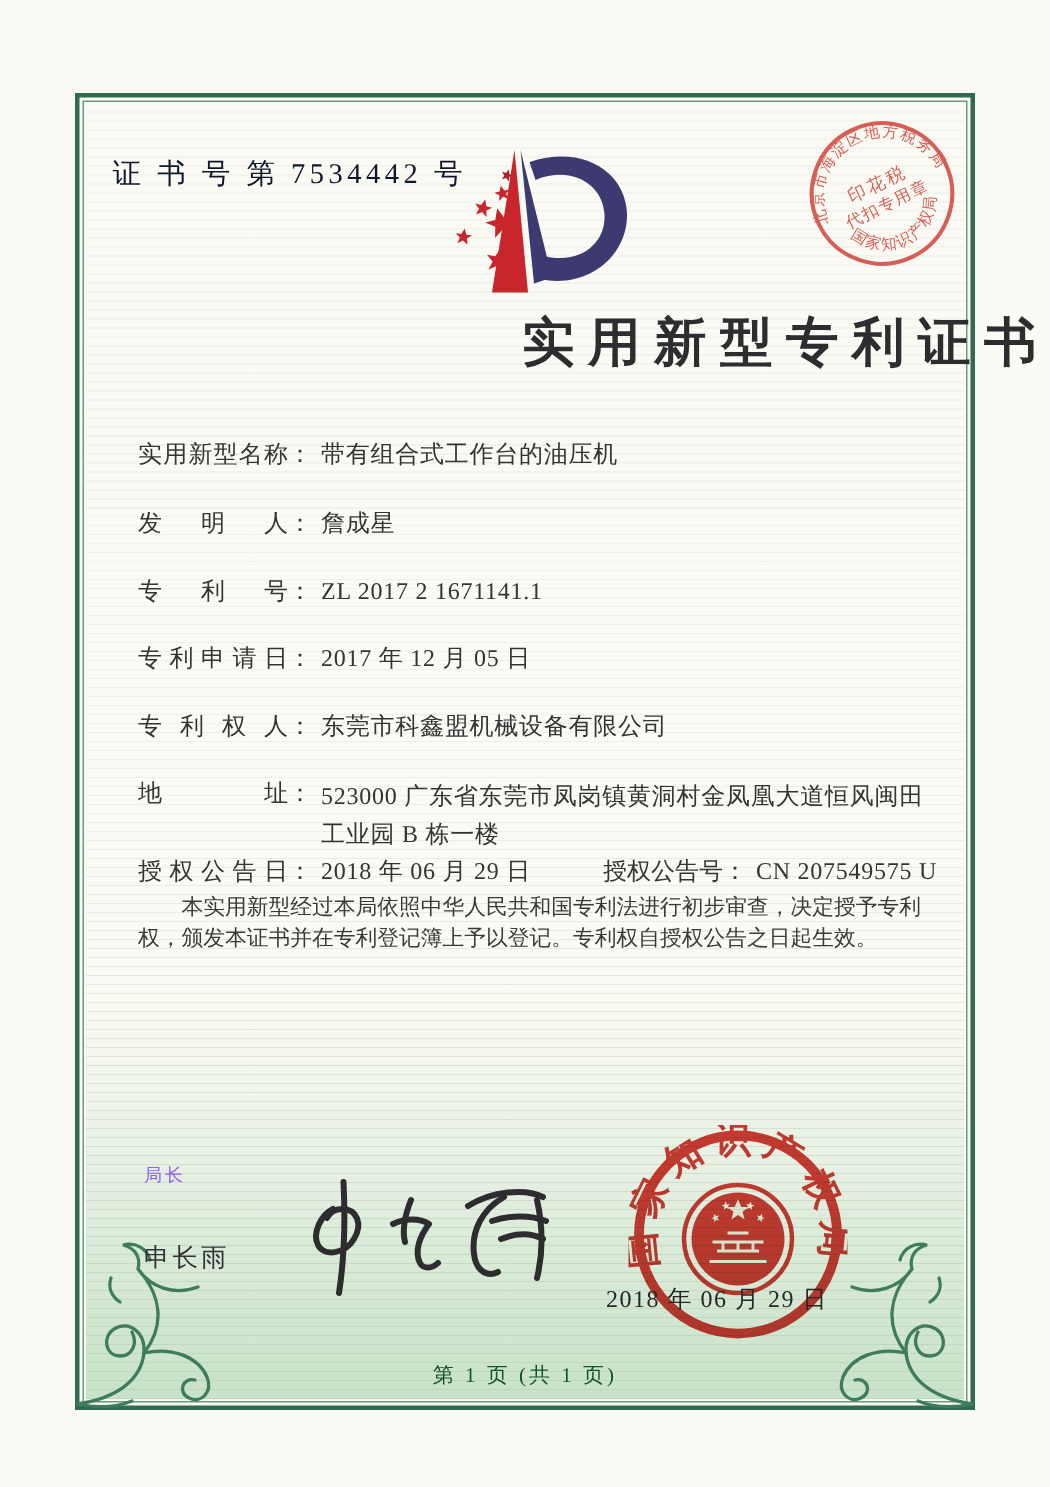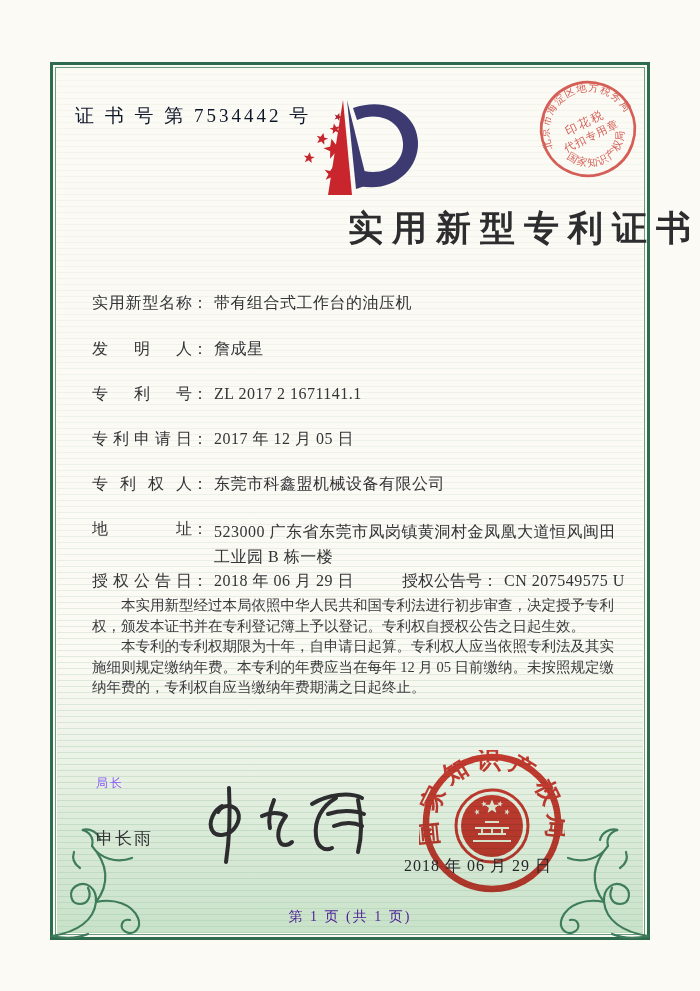--- a/index.html
+++ b/index.html
@@ -34,21 +34,21 @@
   .frow-right{position:absolute;left:402px;top:571px;font-size:16px;white-space:nowrap;color:#343437;}
   .paras{position:absolute;left:92px;top:595px;width:522px;font-size:14.5px;line-height:20.5px;
     text-align:justify;color:#3a3a3d;overflow:hidden;height:150px;}
   .paras p{margin:0;text-indent:2em;}
   .director-title{position:absolute;left:96px;top:775px;font-size:12px;color:#8b5cf6;letter-spacing:2px;}
   .director-name{position:absolute;left:96px;top:827px;font-size:17px;color:#333336;letter-spacing:2px;}
   .signature{position:absolute;left:196px;top:770px;width:180px;height:100px;}
   .seal{position:absolute;left:419px;top:750px;width:146px;height:146px;opacity:0.9;mix-blend-mode:multiply;}
   .seal-date{position:absolute;left:404px;top:856px;font-size:16px;letter-spacing:1px;color:#27272a;white-space:nowrap;}
   .tax-stamp{position:absolute;left:536px;top:77px;width:104px;height:104px;opacity:0.85;transform:rotate(-26deg);}
-  .footer{position:absolute;left:0;top:908px;width:100%;text-align:center;font-size:14px;letter-spacing:2px;color:#4c1d95;}
+  .footer{position:absolute;left:0;top:908px;width:100%;text-align:center;font-size:14px;letter-spacing:2px;color:#14532d;}
   .ornament{position:absolute;width:118px;height:118px;pointer-events:none;}
   .orn-left{left:44px;top:824px;}
   .orn-right{left:538px;top:824px;transform:scaleX(-1);}
 </style>
 </head>
 <body>
 
 <div class="page">
 
   <div class="waves"></div>
@@ -130,21 +130,20 @@
   </div>
   <div class="frow" style="top:571px">
     <span class="flabel">授权公告日</span><span class="fcolon">：</span><span class="fvalue">2018 年 06 月 29 日</span>
   </div>
   <div class="frow-right">
     <span>授权公告号</span><span class="fcolon">：</span><span class="fvalue">CN 207549575 U</span>
   </div>
 
   <div class="paras">
     <p>本实用新型经过本局依照中华人民共和国专利法进行初步审查，决定授予专利权，颁发本证书并在专利登记簿上予以登记。专利权自授权公告之日起生效。</p>
-    <p>本专利的专利权期限为十年，自申请日起算。专利权人应当依照专利法及其实施细则规定缴纳年费。本专利的年费应当在每年 12 月 05 日前缴纳。未按照规定缴纳年费的，专利权自应当缴纳年费期满之日起终止。</p>
   </div>
 
   <div class="director-title">局长</div>
   <div class="director-name">申长雨</div>
 
   <svg class="signature" viewBox="0 0 180 100">
     <g stroke="#2d2d2f" fill="none" stroke-width="4" stroke-linecap="round" stroke-linejoin="round">
       <path d="M26,36 C18,40 12,52 16,60 C20,68 34,66 40,56 C46,46 42,36 32,36 C28,36 24,38 22,42"></path>
       <path d="M33,18 C34,38 34,66 30,92"></path>
       <path d="M78,30 C74,40 72,50 74,58"></path>

